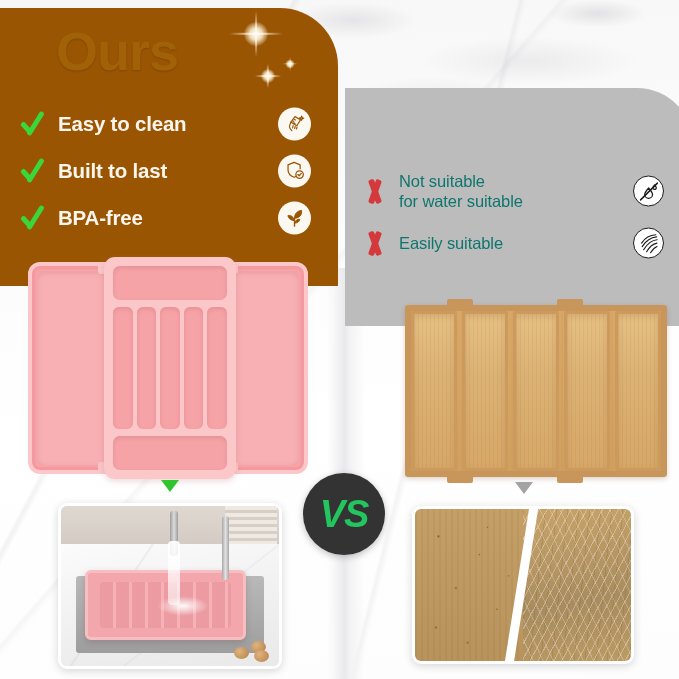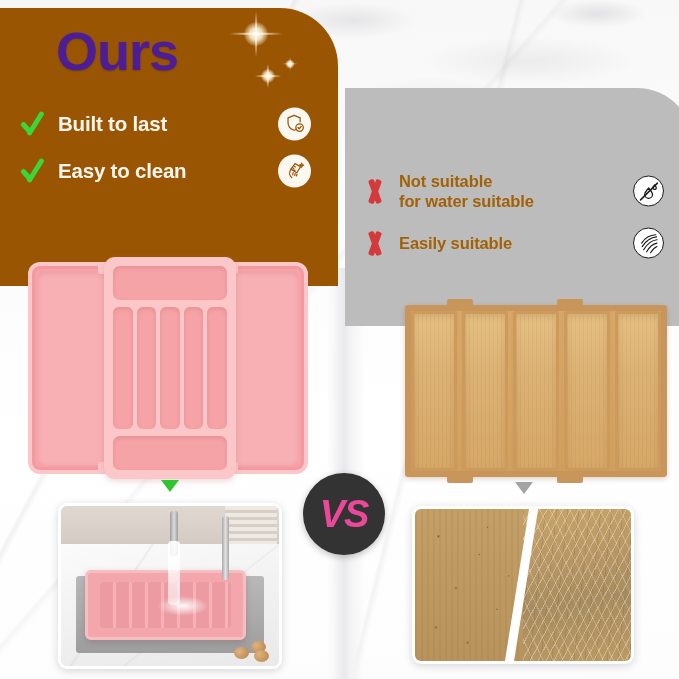--- a/index.html
+++ b/index.html
@@ -74,21 +74,21 @@
     border-radius:50%;
     background:radial-gradient(circle, #ffffff 0%, rgba(255,246,220,.85) 35%, rgba(255,220,150,0) 75%);
   }
   .spark.big .core { width:24px; height:24px; }
   .spark.mid .core { width:14px; height:14px; }
   .spark.sm  .core { width:9px;  height:9px; }
 
   
   .title-ours {
     position:absolute; left:56px; top:24px;
-    font-size:54px; font-weight:bold; color:#4c1d95;
+    font-size:54px; font-weight:bold; color:#a16207;
     letter-spacing:-1px; line-height:1;
     text-shadow:0 1px 2px rgba(0,0,0,.18);
   }
   .title-others {
     position:absolute; left:404px; top:108px;
     font-size:38px; font-weight:bold; color:#2e2e2e;
     letter-spacing:-.5px; line-height:1;
   }
 
   
@@ -117,21 +117,21 @@
   .others-list { position:absolute; left:360px; top:165px; width:300px; }
   .others-row { position:relative; min-height:52px; display:flex; align-items:center; }
   .xmark { width:30px; height:28px; flex:0 0 30px; position:relative; margin-right:9px; }
   .xmark:before, .xmark:after {
     content:""; position:absolute; left:12px; top:2px;
     width:5.5px; height:25px; background:#d4393c; border-radius:2px;
   }
   .xmark:before { transform:rotate(20deg); }
   .xmark:after  { transform:rotate(-20deg); }
   .others-label {
-    font-size:16.5px; font-weight:bold; color:#a16207;
+    font-size:16.5px; font-weight:normal; color:#0f766e;
     line-height:1.22; letter-spacing:-.1px;
   }
   .others-icon {
     position:absolute; right:-4px; top:50%; transform:translateY(-50%);
     width:31px; height:31px; border-radius:50%;
     background:#ffffff; border:1.6px solid #1c1c1c;
     display:flex; align-items:center; justify-content:center;
   }
 
   
@@ -271,21 +271,21 @@
   .arrow-green { left:161px; top:480px; border-top:12px solid #2fc52f; }
   .arrow-gray  { left:515px; top:482px; border-top:12px solid #a3a3a3; }
 
   
   .vs-badge {
     position:absolute; left:303px; top:473px; width:82px; height:82px;
     border-radius:50%; background:#333333;
     display:flex; align-items:center; justify-content:center;
     box-shadow:0 2px 7px rgba(0,0,0,.25);
   }
-  .vs-text { color:#ec4899; font-size:38px; font-weight:bold; letter-spacing:-1px; font-style:italic; }
+  .vs-text { color:#22c55e; font-size:38px; font-weight:bold; letter-spacing:-1px; font-style:italic; }
 
   svg { display:block; }
 </style>
 </head>
 <body>
 
 <div id="stage">
 
   <div class="marble"></div>
   <div class="divider"></div>
@@ -300,48 +300,60 @@
         <span class="core"></span>
       </div>
     <div class="spark mid" style="left:40px; top:58px;">
         <span class="core"></span>
       </div>
   </div>
 
   <div class="title-ours">Ours</div>
 
   <div class="ours-list">
-
-    <div class="ours-row">
-      <span class="check"></span>
-      <span class="ours-label">Built to last</span>
-      <span class="ours-icon">
-        <svg width="22" height="22" viewBox="0 0 24 24" fill="none" stroke="#9a5503" stroke-width="1.35" stroke-linecap="round" stroke-linejoin="round">
-          <path d="M11 3.2 L4.4 5.8 v5.4 c0 3.7 2.6 6.8 6.6 8.2 1-.35 1.9-.8 2.7-1.3"></path>
-          <path d="M11 3.2 L17.6 5.8 v4.4"></path>
-          <circle cx="17" cy="16.4" r="4.1"></circle>
-          <path d="M15.2 16.4 l1.3 1.3 2.4 -2.6"></path>
-        </svg>
-      </span>
-    </div>
 
     <div class="ours-row">
       <span class="check"></span>
       <span class="ours-label">Easy to clean</span>
       <span class="ours-icon">
         <svg width="22" height="22" viewBox="0 0 24 24" fill="none" stroke="#9a5503" stroke-width="1.3" stroke-linecap="round" stroke-linejoin="round">
           <path d="M7.5 10.5 L12 4.5 L18 8 L14 14.5 Z"></path>
           <path d="M9.5 9.2 l1.2 .5 M11.3 7.6 l1.2 .5 M10.6 11.3 l1.3 .6"></path>
           <path d="M7.5 10.5 L6.2 14 c-.5 1.4 -.2 2.8 .7 3.9 l1.6 2"></path>
           <path d="M10 14.4 l-.6 2.3 M12.3 15.3 l-.7 2.2 M14.2 16 l-.6 2"></path>
           <path d="M18.6 5.6 l.6 -1.6 .7 1.6 1.6 .6 -1.6 .7 -.7 1.6 -.6 -1.6 -1.7 -.7z"></path>
         </svg>
       </span>
     </div>
 
+    <div class="ours-row">
+      <span class="check"></span>
+      <span class="ours-label">Built to last</span>
+      <span class="ours-icon">
+        <svg width="22" height="22" viewBox="0 0 24 24" fill="none" stroke="#9a5503" stroke-width="1.35" stroke-linecap="round" stroke-linejoin="round">
+          <path d="M11 3.2 L4.4 5.8 v5.4 c0 3.7 2.6 6.8 6.6 8.2 1-.35 1.9-.8 2.7-1.3"></path>
+          <path d="M11 3.2 L17.6 5.8 v4.4"></path>
+          <circle cx="17" cy="16.4" r="4.1"></circle>
+          <path d="M15.2 16.4 l1.3 1.3 2.4 -2.6"></path>
+        </svg>
+      </span>
+    </div>
+
+    <div class="ours-row">
+      <span class="check"></span>
+      <span class="ours-label">BPA-free</span>
+      <span class="ours-icon">
+        <svg width="23" height="23" viewBox="0 0 24 24" fill="#9a5503" stroke="#9a5503" stroke-width="1" stroke-linecap="round">
+          <path d="M12 20.5 V12" fill="none" stroke-width="1.4"></path>
+          <path d="M12 12.2 C12 7.6 14.6 4.6 19.4 4.1 C19.9 9 17 12.3 12 12.2 Z"></path>
+          <path d="M11.7 14.6 C8.4 14.6 5.9 12.9 5.1 9.6 C8.6 9 11.2 10.8 11.7 14.6 Z"></path>
+          <path d="M12.3 17.3 C15 17.3 17 16 17.6 13.4 C14.8 13 12.8 14.4 12.3 17.3 Z"></path>
+        </svg>
+      </span>
+    </div>
 
   </div>
 
   <div class="pink-tray">
     <div class="pt-base"></div>
     <div class="pt-wing left"></div>
     <div class="pt-wing right"></div>
     <div class="pt-tab" style="left:70px;  top:2px;"></div>
     <div class="pt-tab" style="left:190px; top:2px;"></div>
     <div class="pt-tab" style="left:70px;  bottom:2px;"></div>

